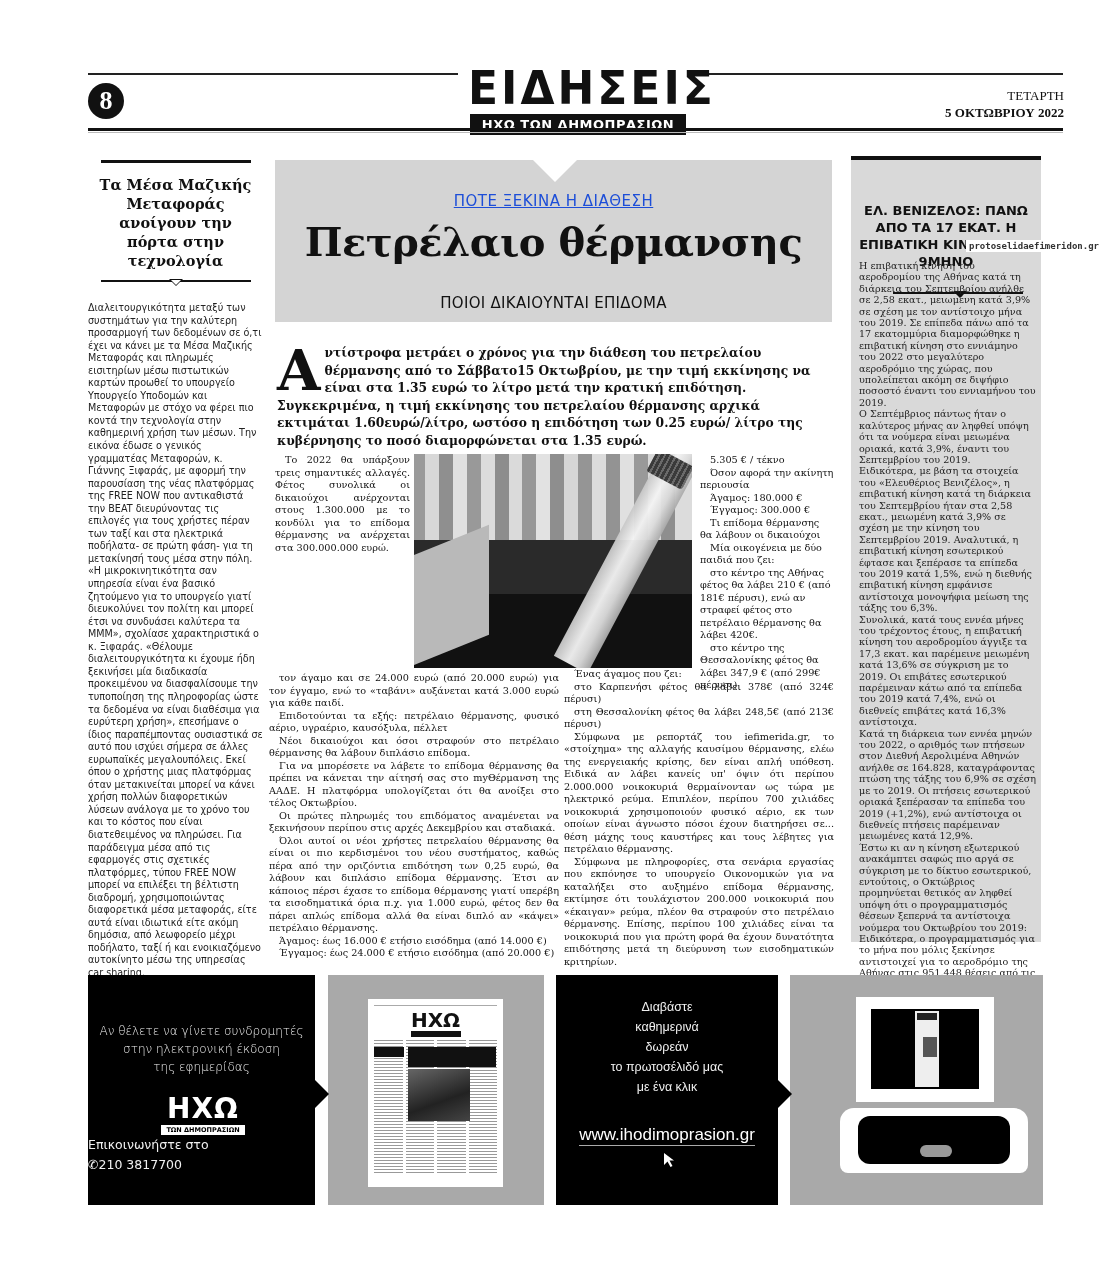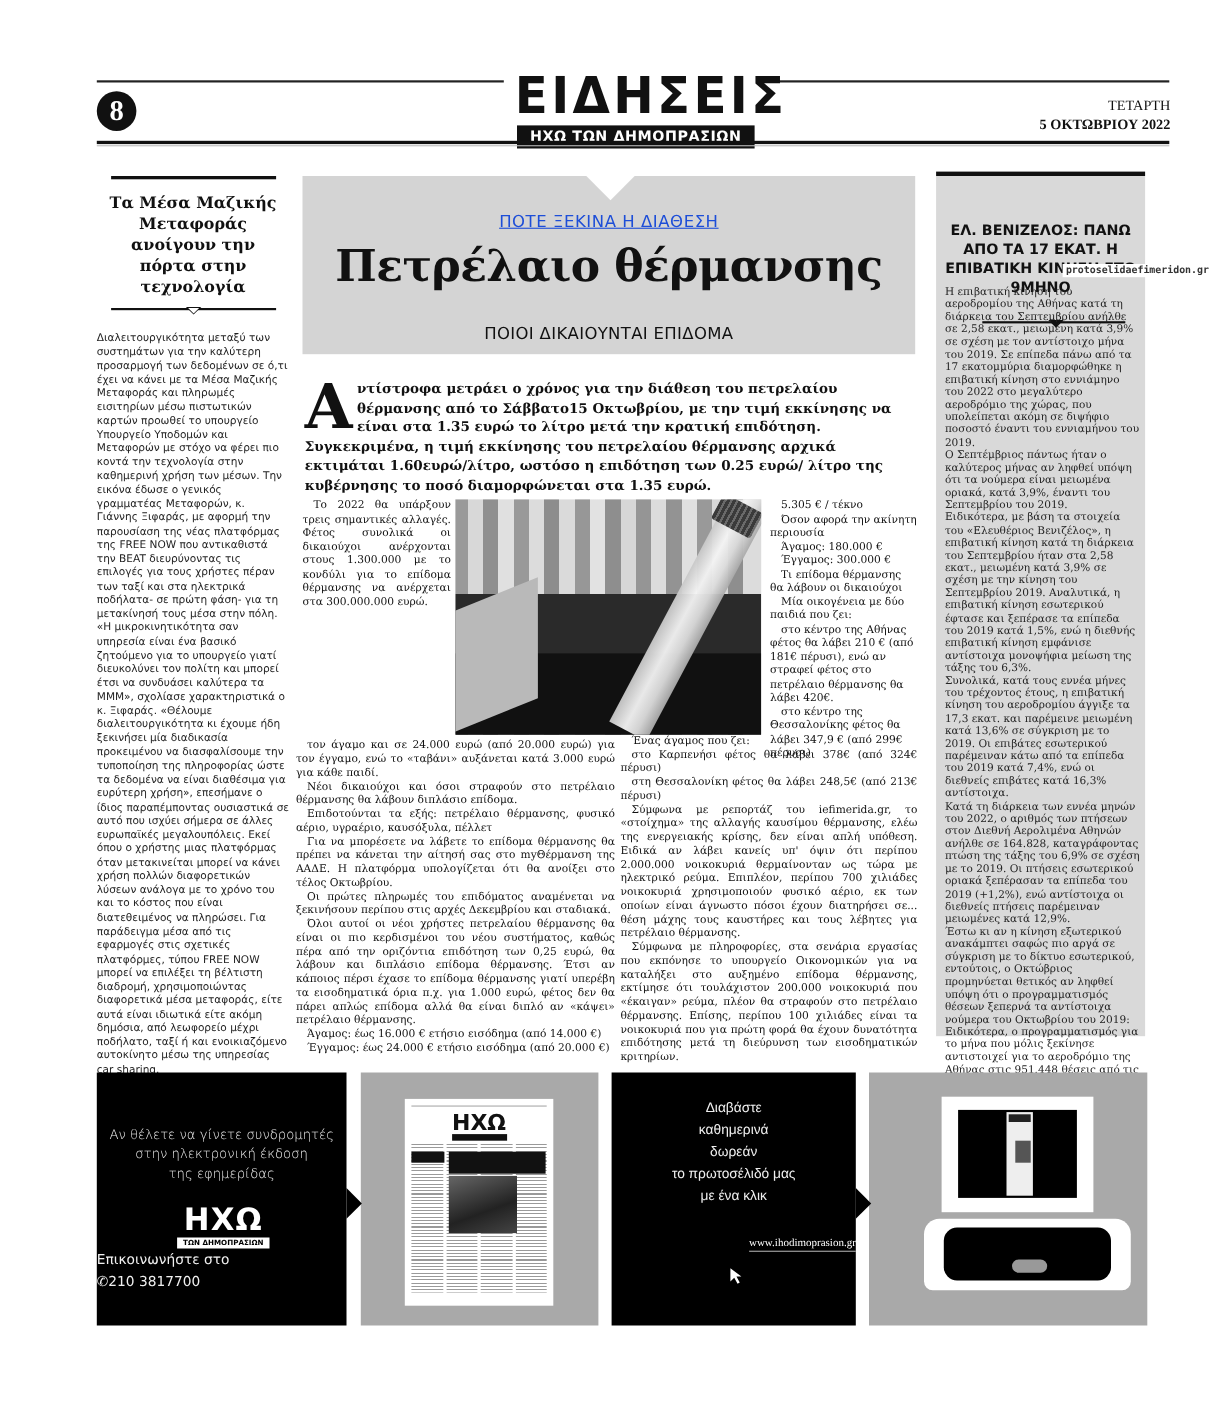--- a/index.html
+++ b/index.html
@@ -82,21 +82,21 @@
   .paper { position: absolute; left: 40px; top: 24px; width: 135px; height: 188px; background: #fff; padding: 6px; overflow: hidden; }
   .paper-head { text-align: center; font-family: "DejaVu Sans", sans-serif; font-weight: bold; font-size: 20px; line-height: 20px; color: #111; border-top: 1px solid #aaa; padding-top: 4px; }
   .paper-sub { width: 50px; margin: 1px auto 3px; height: 6px; background: #111; }
   .paper-lines { display: flex; gap: 3px; }
   .paper-col { flex: 1; background: repeating-linear-gradient(180deg,#999 0 1px,#fff 1px 3px); height: 135px; }
   .paper-box { position: absolute; left: 40px; top: 48px; width: 88px; height: 20px; background: #111; }
   .paper-photo { position: absolute; left: 40px; top: 70px; width: 62px; height: 52px; background: linear-gradient(160deg,#666,#222 60%,#444); }
   .paper-side { position: absolute; left: 6px; top: 48px; width: 30px; height: 10px; background: #111; }
 
   .ad3-text { position: absolute; top: 22px; width: 100%; text-align: center; font-family: Liberation Sans, sans-serif; font-size: 12.5px; line-height: 20px; color: #f0f0f0; }
-  .ad3-link { position: absolute; top: 150px; width: 100%; text-align: right; font-family: Liberation Serif, serif; font-size: 10px; color: #fff; }
+  .ad3-link { position: absolute; top: 150px; width: 100%; text-align: center; font-family: Liberation Sans, sans-serif; font-size: 17px; color: #fff; }
   .ad3-link span { border-bottom: 1px solid #aaa; padding-bottom: 1px; }
   .cursor-icon { position: absolute; left: 106px; top: 176px; width: 18px; height: 18px; }
 
   .laptop-screen { position: absolute; left: 66px; top: 22px; width: 138px; height: 105px; background: #fff; }
   .laptop-display { position: absolute; left: 15px; top: 12px; width: 108px; height: 80px; background: #000; }
   .laptop-page { position: absolute; left: 44px; top: 2px; width: 24px; height: 76px; background: #eee; overflow: hidden; }
   .laptop-page::before { content: ""; position: absolute; left: 2px; top: 2px; width: 20px; height: 7px; background: #222; }
   .laptop-page::after { content: ""; position: absolute; left: 8px; top: 26px; width: 14px; height: 20px; background: #555; }
   .laptop-base { position: absolute; left: 50px; top: 133px; width: 188px; height: 65px; background: #fff; border-radius: 14px 14px 8px 8px; }
   .laptop-kbd { position: absolute; left: 18px; top: 8px; width: 152px; height: 48px; background: #000; border-radius: 12px; }
@@ -159,22 +159,22 @@
   <p>Άγαμος: 180.000 €</p>
   <p>Έγγαμος: 300.000 €</p>
   <p>Τι επίδομα θέρμανσης θα λάβουν οι δικαιούχοι</p>
   <p>Μία οικογένεια με δύο παιδιά που ζει:</p>
   <p>στο κέντρο της Αθήνας φέτος θα λάβει 210 € (από 181€ πέρυσι), ενώ αν στραφεί φέτος στο πετρέλαιο θέρμανσης θα λάβει 420€.</p>
   <p>στο κέντρο της Θεσσαλονίκης φέτος θα λάβει 347,9 € (από 299€ πέρυσι)</p>
 </div>
 
 <div class="wide wide-a">
   <p>τον άγαμο και σε 24.000 ευρώ (από 20.000 ευρώ) για τον έγγαμο, ενώ το «ταβάνι» αυξάνεται κατά 3.000 ευρώ για κάθε παιδί.</p>
+  <p>Επιδοτούνται τα εξής: πετρέλαιο θέρμανσης, φυσικό αέριο, υγραέριο, καυσόξυλα, πέλλετ</p>
   <p>Νέοι δικαιούχοι και όσοι στραφούν στο πετρέλαιο θέρμανσης θα λάβουν διπλάσιο επίδομα.</p>
-  <p>Επιδοτούνται τα εξής: πετρέλαιο θέρμανσης, φυσικό αέριο, υγραέριο, καυσόξυλα, πέλλετ</p>
   <p>Για να μπορέσετε να λάβετε το επίδομα θέρμανσης θα πρέπει να κάνεται την αίτησή σας στο myΘέρμανση της ΑΑΔΕ. Η πλατφόρμα υπολογίζεται ότι θα ανοίξει στο τέλος Οκτωβρίου.</p>
   <p>Οι πρώτες πληρωμές του επιδόματος αναμένεται να ξεκινήσουν περίπου στις αρχές Δεκεμβρίου και σταδιακά.</p>
   <p>Όλοι αυτοί οι νέοι χρήστες πετρελαίου θέρμανσης θα είναι οι πιο κερδισμένοι του νέου συστήματος, καθώς πέρα από την οριζόντια επιδότηση των 0,25 ευρώ, θα λάβουν και διπλάσιο επίδομα θέρμανσης. Έτσι αν κάποιος πέρσι έχασε το επίδομα θέρμανσης γιατί υπερέβη τα εισοδηματικά όρια π.χ. για 1.000 ευρώ, φέτος δεν θα πάρει απλώς επίδομα αλλά θα είναι διπλό αν «κάψει» πετρέλαιο θέρμανσης.</p>
   <p>Άγαμος: έως 16.000 € ετήσιο εισόδημα (από 14.000 €)</p>
   <p>Έγγαμος: έως 24.000 € ετήσιο εισόδημα (από 20.000 €)</p>
 </div>
 
 <div class="wide wide-b">
   <p>Ένας άγαμος που ζει:</p>
   <p>στο Καρπενήσι φέτος θα λάβει 378€ (από 324€ πέρυσι)</p>

